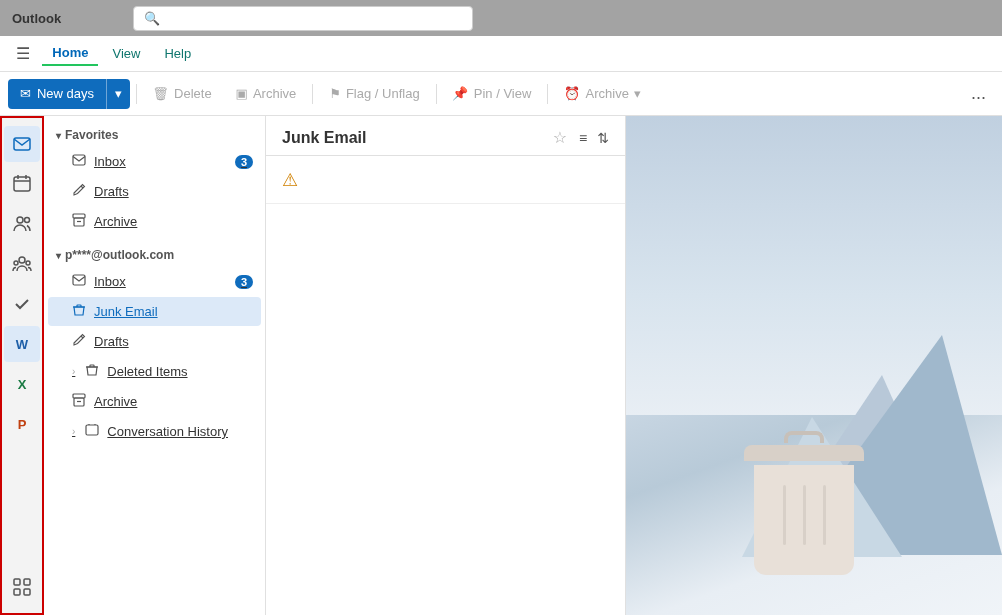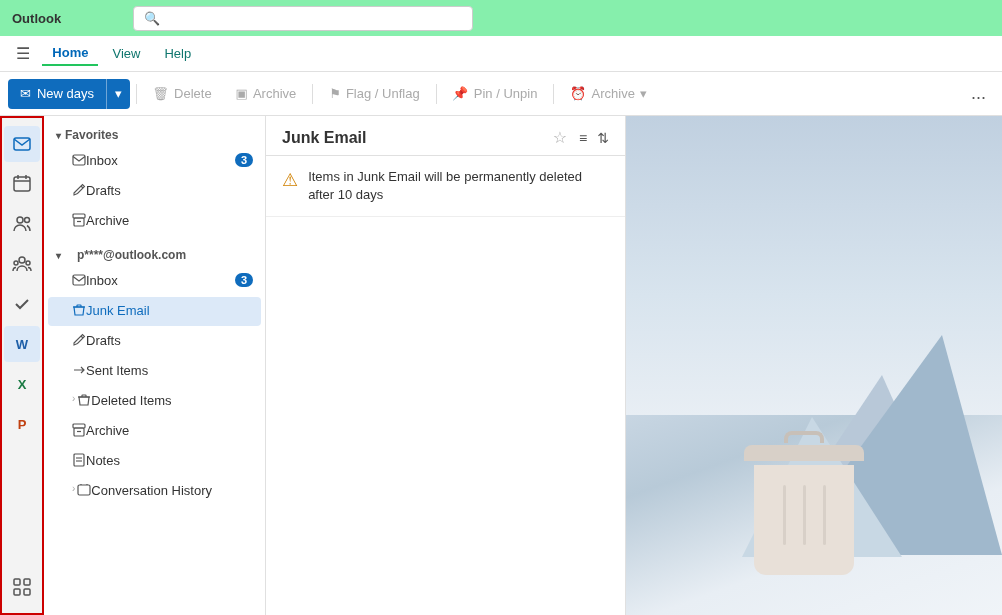--- a/index.html
+++ b/index.html
@@ -1,20 +1,20 @@
 <!DOCTYPE html>
 <html><head>
   <meta charset="utf-8">
   <style>
     * { margin: 0; padding: 0; box-sizing: border-box; }
     body { font-family: 'Segoe UI', sans-serif; font-size: 13px; background: #f3f3f3; width: 1002px; height: 615px; overflow: hidden; display: flex; flex-direction: column; }
 
     
     .title-bar {
-      display: flex; align-items: center; height: 36px; background: #86efac;
+      display: flex; align-items: center; height: 36px; background: #a3a3a3;
       padding: 0 12px; gap: 12px; flex-shrink: 0;
     }
     .search-bar {
       display: flex; align-items: center; background: #fff; border: 1px solid #ccc;
       border-radius: 4px; padding: 4px 10px; gap: 6px; width: 340px; margin: 0 auto 0 60px;
     }
     .search-bar input { border: none; outline: none; font-size: 13px; width: 100%; color: #333; }
 
     
     .menu-bar {
@@ -65,22 +65,22 @@
     
     .sidebar {
       width: 222px; background: #fff; overflow-y: auto; flex-shrink: 0;
       border-right: 1px solid #e0e0e0; padding: 8px 0;
     }
     .section-header {
       display: flex; align-items: center; padding: 4px 8px 4px 12px;
       font-size: 12px; font-weight: 600; color: #555; cursor: pointer; gap: 4px;
     }
     .sidebar-item {
-      display: flex; align-items: flex-start; padding: 6px 8px 6px 24px;
-      cursor: pointer; border-radius: 4px; margin: 1px 4px; color: #333;
+      display: flex; align-items: center; padding: 6px 8px 6px 24px;
+      cursor: pointer; border-radius: 4px; margin: 1px 4px; gap: 8px; color: #333; text-decoration: underline;
     }
     .sidebar-item.active { background: #dce9f8; color: #0f6cbd; font-weight: 500; }
     .sidebar-item .item-icon { font-size: 14px; color: #555; flex-shrink: 0; }
     .sidebar-item.active .item-icon { color: #0f6cbd; }
     .sidebar-item .item-label { flex: 1; font-size: 13px; }
     .sidebar-item .badge {
       background: #0f6cbd; color: #fff; border-radius: 10px;
       padding: 1px 6px; font-size: 11px; font-weight: 600;
     }
     .sidebar-item .chevron-right { color: #aaa; font-size: 10px; }
@@ -200,21 +200,21 @@
     <span>Archive</span>
   </button>
   <div class="toolbar-sep"></div>
   <button class="toolbar-btn disabled">
     <span>⚑</span>
     <span>Flag / Unflag</span>
   </button>
   <div class="toolbar-sep"></div>
   <button class="toolbar-btn disabled">
     <span>📌</span>
-    <span>Pin / Unpin</span>
+    <span>Pin / View</span>
   </button>
   <div class="toolbar-sep"></div>
   <button class="toolbar-btn disabled">
     <span>⏰</span>
     <span>Archive</span>
     <span>▾</span>
   </button>
   <span class="toolbar-more">...</span>
 </div>
 
@@ -302,21 +302,21 @@
             <rect x="1" y="1" width="12" height="4" rx="1" stroke="#555" stroke-width="1.2" fill="none"></rect>
             <rect x="2" y="5" width="10" height="8" rx="1" stroke="#555" stroke-width="1.2" fill="none"></rect>
             <line x1="5" y1="8.5" x2="9" y2="8.5" stroke="#555" stroke-width="1.2"></line>
           </svg>
       </span>
       <span class="item-label">Archive</span>
     </div>
 
     <div class="section-header" style="margin-top:8px;">
       <span style="font-size:10px;">▾</span>
-      <span style="font-size:12px;color:#555;margin-left:12px;">p****@outlook.com</span>
+      <span style="font-size:12px;color:#555;">p****@outlook.com</span>
     </div>
     <div class="sidebar-item">
       <span class="item-icon">
         <svg width="14" height="14" viewBox="0 0 14 14" fill="none">
             <rect x="1" y="2" width="12" height="10" rx="1.5" stroke="#555" stroke-width="1.2" fill="none"></rect>
             <polyline points="1,3.5 7,8 13,3.5" stroke="#555" stroke-width="1.2" fill="none"></polyline>
           </svg>
       </span>
       <span class="item-label">Inbox</span>
       <span class="badge">3</span>
@@ -334,57 +334,39 @@
     <div class="sidebar-item">
       <span class="item-icon">
         <svg width="14" height="14" viewBox="0 0 14 14" fill="none">
             <path d="M2 10L3.5 8.5 10.5 1.5 12.5 3.5 5.5 10.5 2 12Z" stroke="#555" stroke-width="1.1" fill="none"></path>
             <line x1="9" y1="3" x2="11" y2="5" stroke="#555" stroke-width="1.1"></line>
           </svg>
       </span>
       <span class="item-label">Drafts</span>
     </div>
     <div class="sidebar-item">
-      <span class="item-icon">
-        <svg width="14" height="14" viewBox="0 0 14 14" fill="none">
-            <path d="M2 7h10M9 4l3 3-3 3" stroke="#555" stroke-width="1.2" fill="none"></path>
-          </svg>
-      </span>
-      <span class="item-label">Sent Items</span>
-    </div>
-    <div class="sidebar-item">
       <span class="chevron-right" style="font-size:10px;margin-right:2px;">›</span>
       <span class="item-icon">
         <svg width="14" height="14" viewBox="0 0 14 14" fill="none">
             <path d="M2 4h10l-1 8H3L2 4z" stroke="#555" stroke-width="1.2" fill="none"></path>
             <path d="M5 4V2.5A.5.5 0 015.5 2h3a.5.5 0 01.5.5V4" stroke="#555" stroke-width="1.2" fill="none"></path>
             <line x1="1" y1="4" x2="13" y2="4" stroke="#555" stroke-width="1.2"></line>
           </svg>
       </span>
       <span class="item-label">Deleted Items</span>
     </div>
     <div class="sidebar-item">
       <span class="item-icon">
         <svg width="14" height="14" viewBox="0 0 14 14" fill="none">
             <rect x="1" y="1" width="12" height="4" rx="1" stroke="#555" stroke-width="1.2" fill="none"></rect>
             <rect x="2" y="5" width="10" height="8" rx="1" stroke="#555" stroke-width="1.2" fill="none"></rect>
             <line x1="5" y1="8.5" x2="9" y2="8.5" stroke="#555" stroke-width="1.2"></line>
           </svg>
       </span>
       <span class="item-label">Archive</span>
-    </div>
-    <div class="sidebar-item">
-      <span class="item-icon">
-        <svg width="14" height="14" viewBox="0 0 14 14" fill="none">
-            <rect x="2" y="1" width="10" height="12" rx="1" stroke="#555" stroke-width="1.2" fill="none"></rect>
-            <line x1="4" y1="5" x2="10" y2="5" stroke="#555" stroke-width="1.1"></line>
-            <line x1="4" y1="8" x2="10" y2="8" stroke="#555" stroke-width="1.1"></line>
-          </svg>
-      </span>
-      <span class="item-label">Notes</span>
     </div>
     <div class="sidebar-item">
       <span class="chevron-right" style="font-size:10px;margin-right:2px;">›</span>
       <span class="item-icon">
         <svg width="14" height="14" viewBox="0 0 14 14" fill="none">
             <rect x="1" y="2" width="12" height="10" rx="1.5" stroke="#555" stroke-width="1.2" fill="none"></rect>
             <path d="M4 2V1M10 2V1" stroke="#555" stroke-width="1.2"></path>
           </svg>
       </span>
       <span class="item-label">Conversation History</span>
@@ -395,21 +377,20 @@
 
     <div class="email-list-panel">
       <div class="email-list-header">
         <span class="email-list-title">Junk Email</span>
         <span class="header-star">☆</span>
         <span class="header-filter" style="font-size:14px;margin-left:4px;">≡</span>
         <span class="header-sort" style="font-size:14px;margin-left:2px;">⇅</span>
       </div>
       <div class="junk-notice">
         <span class="warning-icon">⚠</span>
-        <span class="junk-notice-text">Items in Junk Email will be permanently deleted after 10 days</span>
       </div>
     </div>
 
     <div class="preview-panel">
       <div class="scenic-bg">
         <div class="sky"></div>
         <div class="mountain-1"></div>
         <div class="mountain-2"></div>
         <div class="mountain-3"></div>
         <div class="trash-container">

